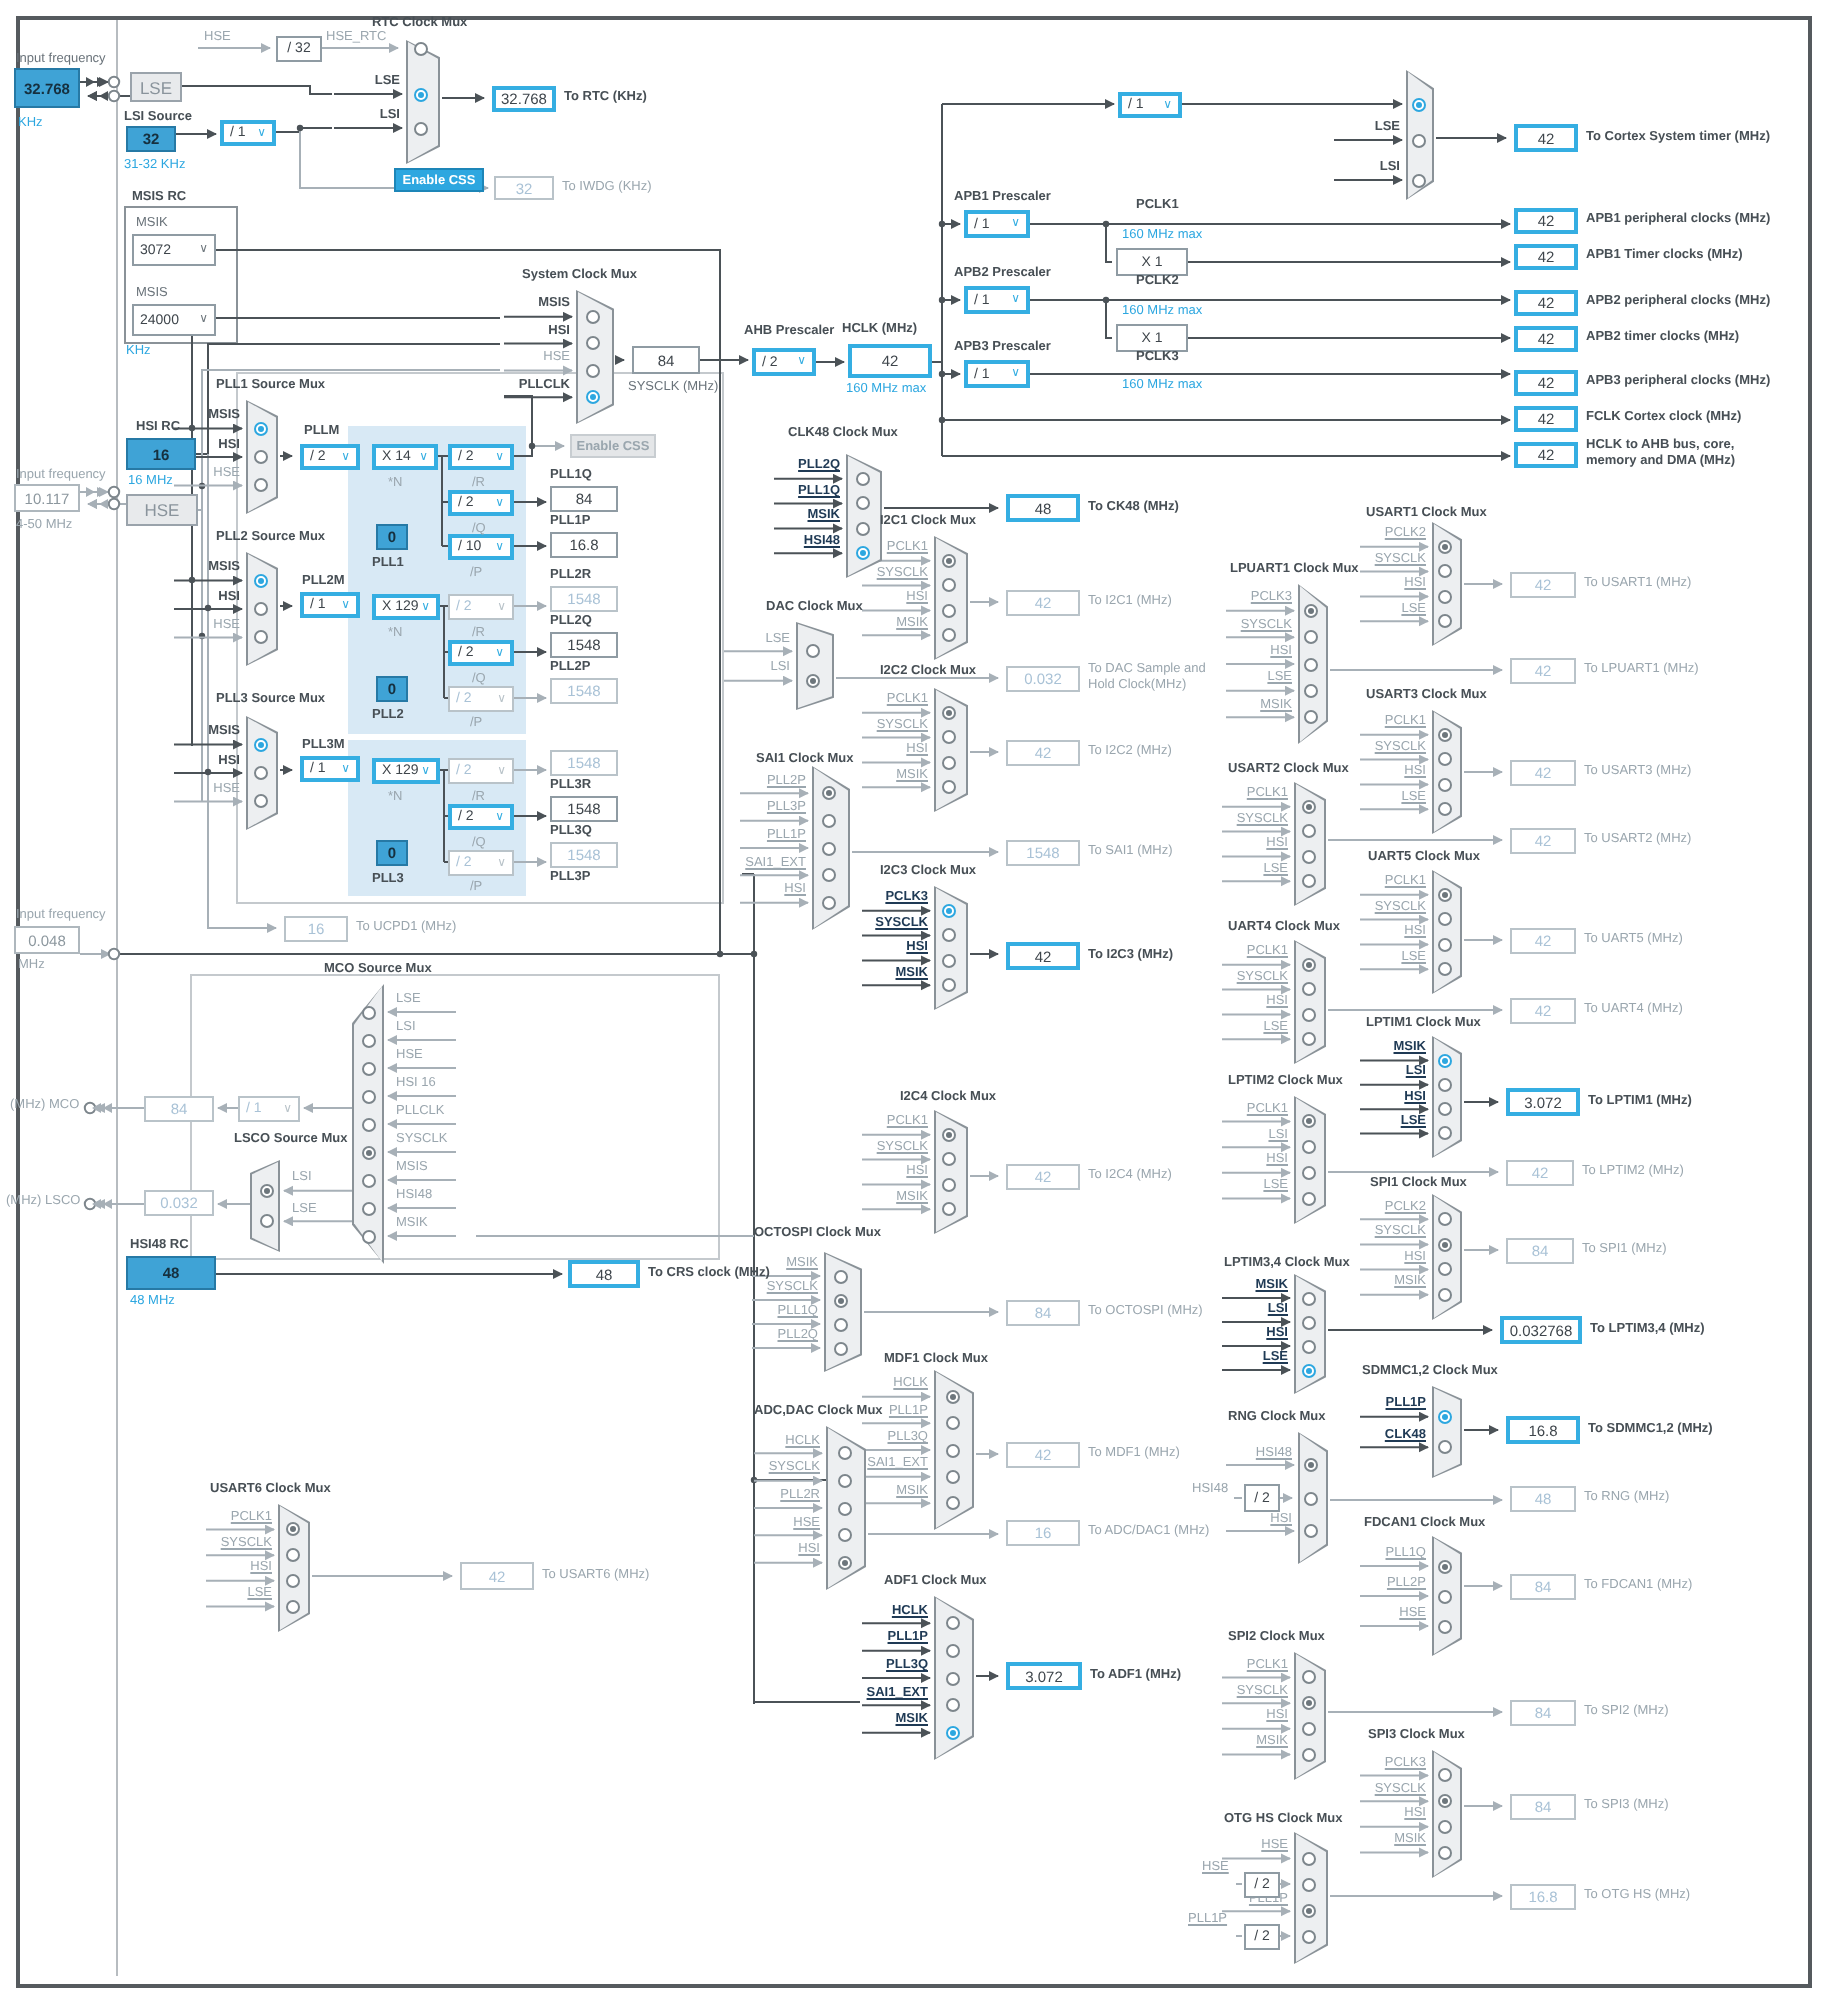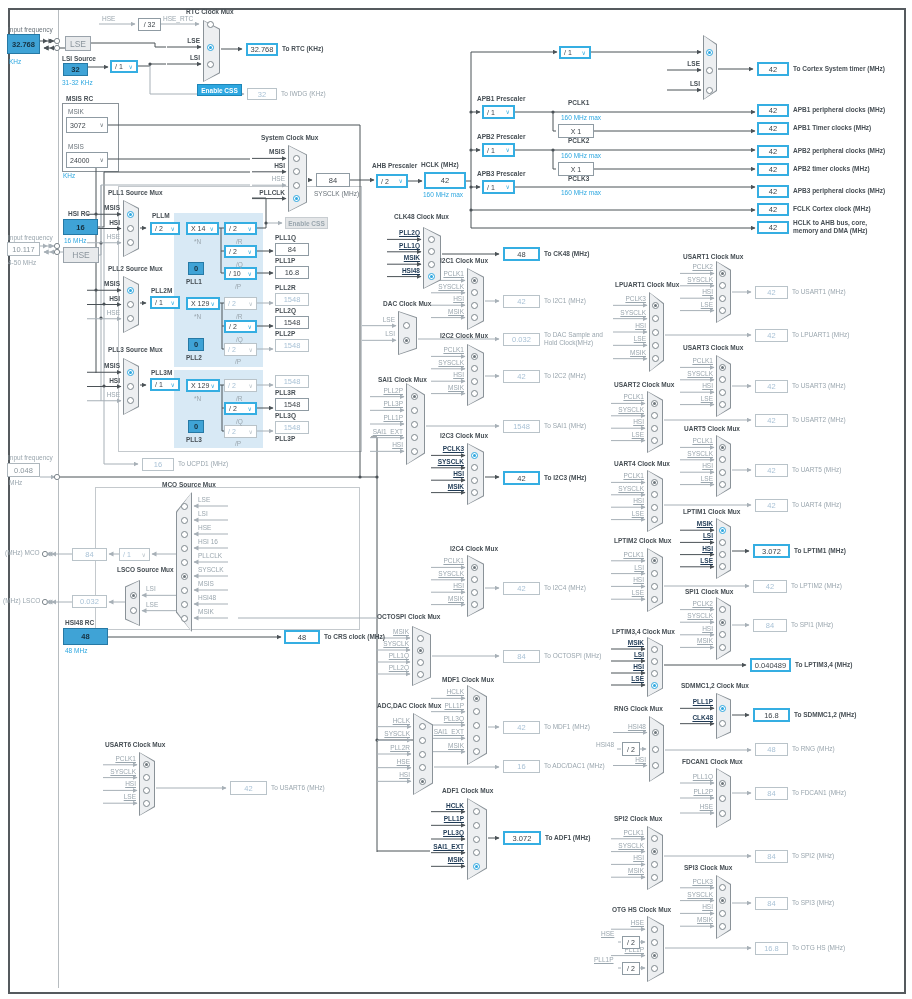--- a/index.html
+++ b/index.html
@@ -847,21 +847,21 @@
       <div class="box b-d" style="left: 755px; top: 464px; width: 33px; height: 13px;">42</div>
       <div class="lbl s-g" style="left: 792px; top: 466px; width: 125px;">To UART5 (MHz)</div>
       <div class="box b-d" style="left: 755px; top: 499px; width: 33px; height: 13px;">42</div>
       <div class="lbl s-g" style="left: 792px; top: 501px; width: 125px;">To UART4 (MHz)</div>
       <div class="box b-a" style="left: 753px; top: 544px; width: 37px; height: 14px;">3.072</div>
       <div class="lbl s-n" style="left: 794px; top: 546.5px; width: 125px;">To LPTIM1 (MHz)</div>
       <div class="box b-d" style="left: 753px; top: 580px; width: 34px; height: 13px;">42</div>
       <div class="lbl s-g" style="left: 791px; top: 582px; width: 125px;">To LPTIM2 (MHz)</div>
       <div class="box b-d" style="left: 753px; top: 619px; width: 34px; height: 13px;">84</div>
       <div class="lbl s-g" style="left: 791px; top: 621px; width: 125px;">To SPI1 (MHz)</div>
-      <div class="box b-a" style="left: 750px; top: 658px; width: 41px; height: 14px;">0.040489</div>
+      <div class="box b-a" style="left: 750px; top: 658px; width: 41px; height: 14px;">0.032768</div>
       <div class="lbl s-n" style="left: 795px; top: 660.5px; width: 125px;">To LPTIM3,4 (MHz)</div>
       <div class="box b-a" style="left: 753px; top: 708px; width: 37px; height: 14px;">16.8</div>
       <div class="lbl s-n" style="left: 794px; top: 710.5px; width: 125px;">To SDMMC1,2 (MHz)</div>
       <div class="box b-d" style="left: 755px; top: 743px; width: 33px; height: 13px;">48</div>
       <div class="lbl s-g" style="left: 792px; top: 745px; width: 125px;">To RNG (MHz)</div>
       <div class="box b-d" style="left: 755px; top: 787px; width: 33px; height: 13px;">84</div>
       <div class="lbl s-g" style="left: 792px; top: 789px; width: 125px;">To FDCAN1 (MHz)</div>
       <div class="box b-d" style="left: 755px; top: 850px; width: 33px; height: 13px;">84</div>
       <div class="lbl s-g" style="left: 792px; top: 852px; width: 125px;">To SPI2 (MHz)</div>
       <div class="box b-d" style="left: 755px; top: 897px; width: 33px; height: 13px;">84</div>

